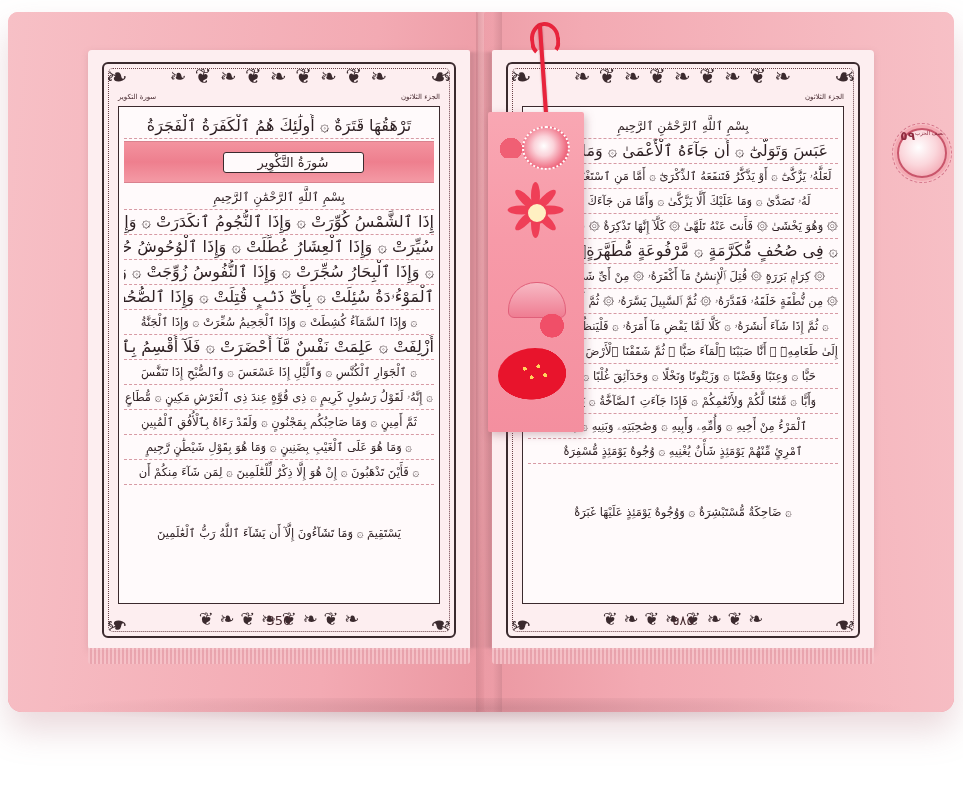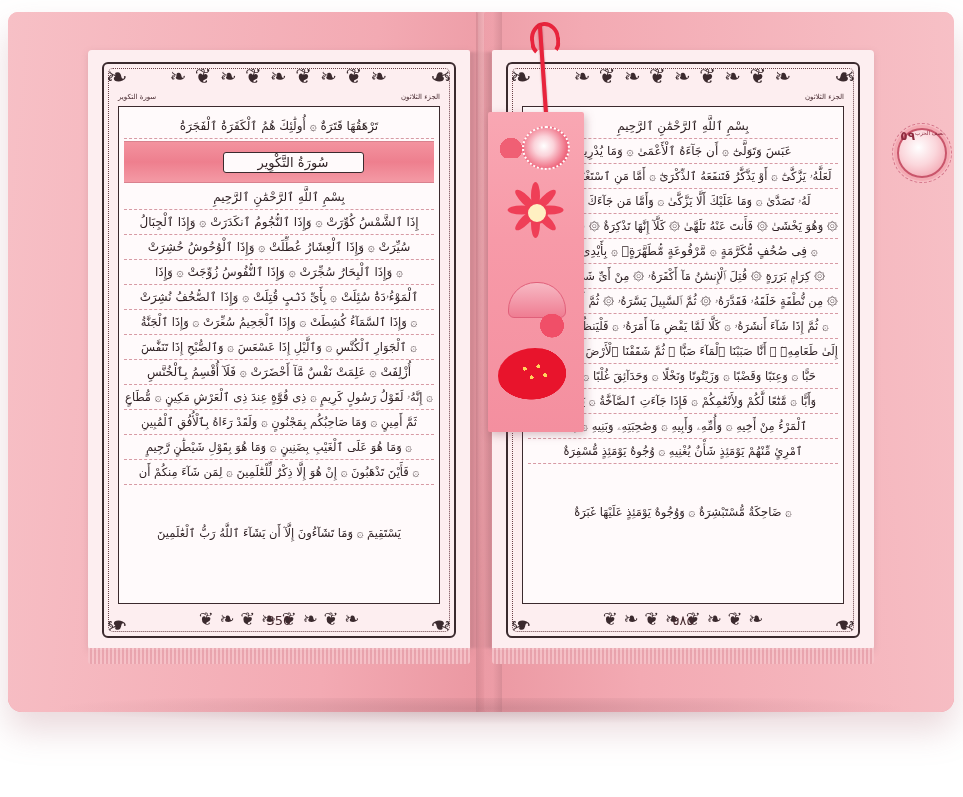--- a/index.html
+++ b/index.html
@@ -157,21 +157,21 @@
     flex-direction: column;
     justify-content: flex-start;
     direction: rtl;
   }
   .vline {
     flex: 0 0 auto;
     height: 24px;
     line-height: 24px;
     border-bottom: 1px dashed #d79aa4;
     text-align: center;
-    font-size: 12px;
+    font-size: 16px;
     color: #2d1f22;
     white-space: nowrap;
     overflow: hidden;
     font-family: "DejaVu Sans", sans-serif;
   }
   .vline:last-child { border-bottom: none; margin-top: 36px; }
   .vline.basmala { font-size: 12px; letter-spacing: 0.2px; }
   .vline.small { font-size: 11.5px; }
 
   
@@ -375,22 +375,22 @@
         <div class="surah-box">سُورَةُ التَّكْوِير</div>
       </div>
 
       <div class="vline basmala">بِسْمِ ٱللَّهِ ٱلرَّحْمَٰنِ ٱلرَّحِيمِ</div>
 
       <div class="vline">إِذَا ٱلشَّمْسُ كُوِّرَتْ ۞ وَإِذَا ٱلنُّجُومُ ٱنكَدَرَتْ ۞ وَإِذَا ٱلْجِبَالُ</div>
       <div class="vline">سُيِّرَتْ ۞ وَإِذَا ٱلْعِشَارُ عُطِّلَتْ ۞ وَإِذَا ٱلْوُحُوشُ حُشِرَتْ</div>
       <div class="vline">۞ وَإِذَا ٱلْبِحَارُ سُجِّرَتْ ۞ وَإِذَا ٱلنُّفُوسُ زُوِّجَتْ ۞ وَإِذَا</div>
       <div class="vline">ٱلْمَوْءُۥدَةُ سُئِلَتْ ۞ بِأَىِّ ذَنۢبٍ قُتِلَتْ ۞ وَإِذَا ٱلصُّحُفُ نُشِرَتْ</div>
       <div class="vline small">۞ وَإِذَا ٱلسَّمَآءُ كُشِطَتْ ۞ وَإِذَا ٱلْجَحِيمُ سُعِّرَتْ ۞ وَإِذَا ٱلْجَنَّةُ</div>
+      <div class="vline">أُزْلِفَتْ ۞ عَلِمَتْ نَفْسٌ مَّآ أَحْضَرَتْ ۞ فَلَآ أُقْسِمُ بِٱلْخُنَّسِ</div>
       <div class="vline small">۞ ٱلْجَوَارِ ٱلْكُنَّسِ ۞ وَٱلَّيْلِ إِذَا عَسْعَسَ ۞ وَٱلصُّبْحِ إِذَا تَنَفَّسَ</div>
-      <div class="vline">أُزْلِفَتْ ۞ عَلِمَتْ نَفْسٌ مَّآ أَحْضَرَتْ ۞ فَلَآ أُقْسِمُ بِٱلْخُنَّسِ</div>
       <div class="vline small">۞ إِنَّهُۥ لَقَوْلُ رَسُولٍ كَرِيمٍ ۞ ذِى قُوَّةٍ عِندَ ذِى ٱلْعَرْشِ مَكِينٍ ۞ مُّطَاعٍ</div>
       <div class="vline small">ثَمَّ أَمِينٍ ۞ وَمَا صَاحِبُكُم بِمَجْنُونٍ ۞ وَلَقَدْ رَءَاهُ بِٱلْأُفُقِ ٱلْمُبِينِ</div>
       <div class="vline small">۞ وَمَا هُوَ عَلَى ٱلْغَيْبِ بِضَنِينٍ ۞ وَمَا هُوَ بِقَوْلِ شَيْطَٰنٍ رَّجِيمٍ</div>
       <div class="vline small">۞ فَأَيْنَ تَذْهَبُونَ ۞ إِنْ هُوَ إِلَّا ذِكْرٌ لِّلْعَٰلَمِينَ ۞ لِمَن شَآءَ مِنكُمْ أَن</div>
       <div class="vline small">يَسْتَقِيمَ ۞ وَمَا تَشَآءُونَ إِلَّآ أَن يَشَآءَ ٱللَّهُ رَبُّ ٱلْعَٰلَمِينَ</div>
     </div>
 
     <div class="page-number">350</div>
   </div>
 

